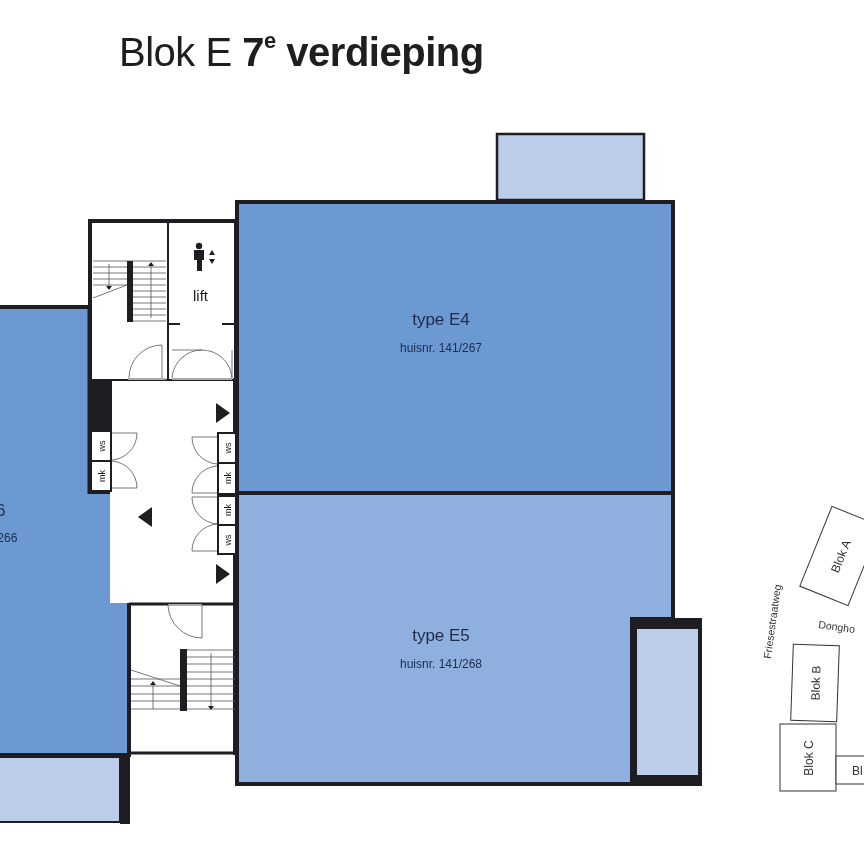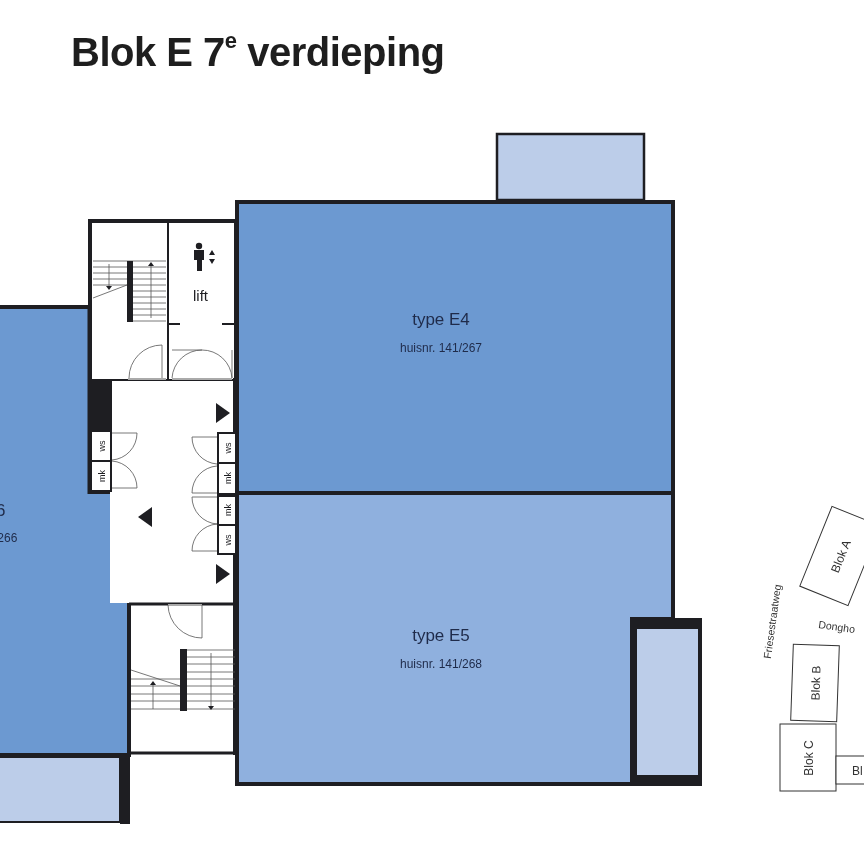--- a/index.html
+++ b/index.html
@@ -2,21 +2,21 @@
 <html><head>
   <meta charset="utf-8">
   <style>
     html, body { margin: 0; padding: 0; background: #ffffff; }
     body { width: 864px; height: 864px; overflow: hidden; position: relative; font-family: "Liberation Sans", "DejaVu Sans", sans-serif; }
     .title {
       position: absolute; left: 71px; top: 30px;
       font-size: 40px; color: #1e1e1e; letter-spacing: -0.5px; white-space: nowrap;
       font-family: "Liberation Sans", "DejaVu Sans", sans-serif;
     }
-    .title .light { font-weight: 700; }
+    .title .light { font-weight: 400; margin-left: 48px; }
     .title .bold { font-weight: 700; }
     .title sup { font-size: 22px; font-weight: 700; position: relative; top: -4px; vertical-align: super; line-height: 0; }
     svg.plan { position: absolute; left: 0; top: 0; }
     svg text { font-family: "Liberation Sans", "DejaVu Sans", sans-serif; }
   </style>
 </head>
 <body>
 
 <div class="title">
   <span class="light">Blok E</span>

